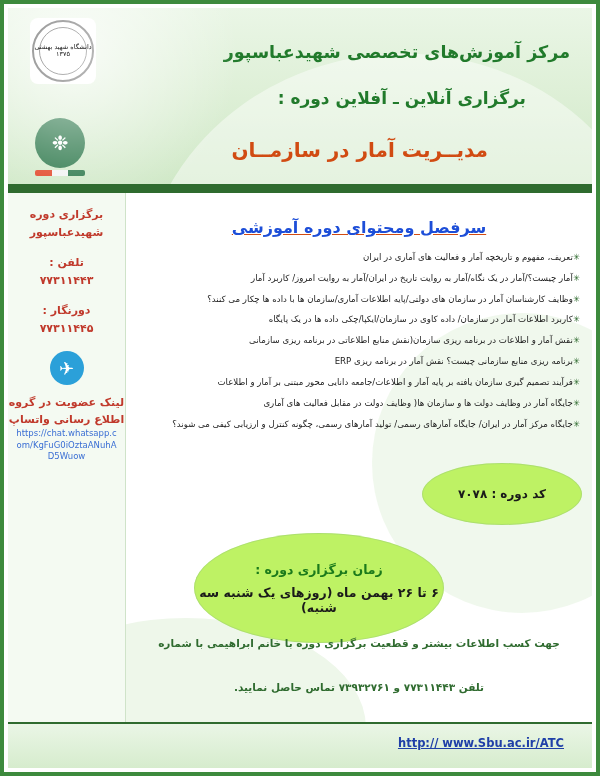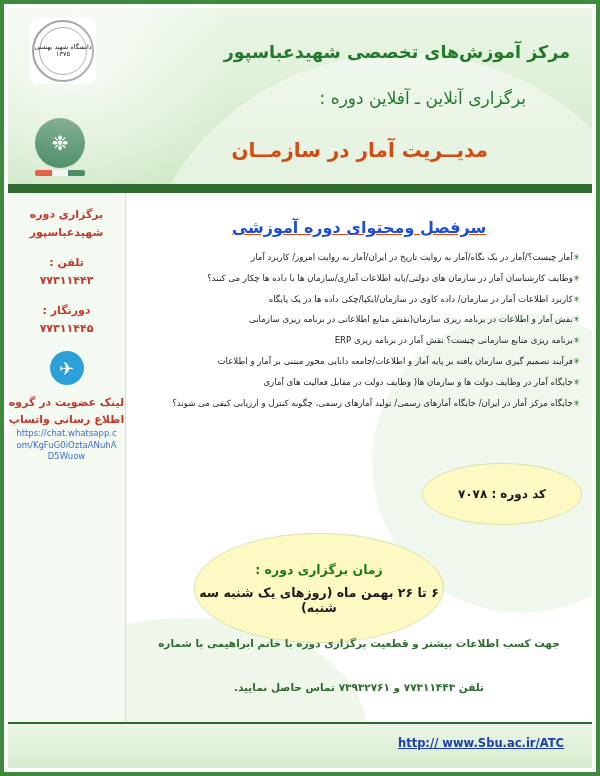--- a/index.html
+++ b/index.html
@@ -34,21 +34,21 @@
     background:#ffffff;opacity:.45;border-radius:50% 50% 0 0 / 100% 100% 0 0;
     transform:rotate(-4deg);
   }
   .title1{
     position:absolute;top:34px;right:22px;
     font-size:17.5px;font-weight:bold;color:#217a2b;
     letter-spacing:.2px;
   }
   .title2{
     position:absolute;top:80px;right:66px;
-    font-size:17px;font-weight:normal;color:#217a2b;
+    font-size:17px;font-weight:bold;color:#217a2b;
   }
   .title3{
     position:absolute;top:130px;right:104px;
     font-size:20px;font-weight:bold;color:#d14b12;
     letter-spacing:1px;
   }
   
   .logo-sbu{
     position:absolute;top:10px;left:22px;width:66px;height:66px;
     border-radius:8px;background:#ffffff;
@@ -130,21 +130,21 @@
   .topics li{
     font-size:8.6px;color:#1a1a1a;
     line-height:1.55;
     margin-bottom:7.5px;
     text-align:right;
     white-space:nowrap;
   }
   .topics li .star{color:#2f6b2f;font-weight:bold;}
   .bubble{
     position:absolute;z-index:3;
-    background:#fef9c3;
+    background:#bef264;
     border-radius:50%;
     display:flex;align-items:center;justify-content:center;
     text-align:center;
     box-shadow:0 0 0 1px rgba(140,190,130,.35) inset;
   }
   .bubble-code{
     right:10px;top:270px;width:160px;height:62px;
     font-size:12px;font-weight:bold;color:#1a1a1a;
   }
   .bubble-date{
@@ -221,20 +221,21 @@
     </div>
   </div>
 
   <div class="main">
 
     <div class="sec-title">
       <u>سرفصل ومحتوای دوره آموزشی</u>
     </div>
 
     <ul class="topics">
+      <li><span class="star">✳</span><span>تعریف، مفهوم و تاریخچه آمار و فعالیت های آماری در ایران</span></li>
       <li><span class="star">✳</span><span>آمار چیست؟/آمار در یک نگاه/آمار به روایت تاریخ در ایران/آمار به روایت امروز/ کاربرد آمار</span></li>
       <li><span class="star">✳</span><span>وظایف کارشناسان آمار در سازمان های دولتی/پایه اطلاعات آماری/سازمان ها با داده ها چکار می کنند؟</span></li>
       <li><span class="star">✳</span><span>کاربرد اطلاعات آمار در سازمان/ داده کاوی در سازمان/ایکپا/چکی داده ها در یک پایگاه</span></li>
       <li><span class="star">✳</span><span>نقش آمار و اطلاعات در برنامه ریزی سازمان(نقش منابع اطلاعاتی در برنامه ریزی سازمانی</span></li>
       <li><span class="star">✳</span><span>برنامه ریزی منابع سازمانی چیست؟ نقش آمار در برنامه ریزی ERP</span></li>
       <li><span class="star">✳</span><span>فرآیند تصمیم گیری سازمان یافته بر پایه آمار و اطلاعات/جامعه دانایی محور مبتنی بر آمار و اطلاعات</span></li>
       <li><span class="star">✳</span><span>جایگاه آمار در وظایف دولت ها و سازمان ها( وظایف دولت در مقابل فعالیت های آماری</span></li>
       <li><span class="star">✳</span><span>جایگاه مرکز آمار در ایران/ جایگاه آمارهای رسمی/ تولید آمارهای رسمی، چگونه کنترل و ارزیابی کیفی می شوند؟</span></li>
     </ul>
 

